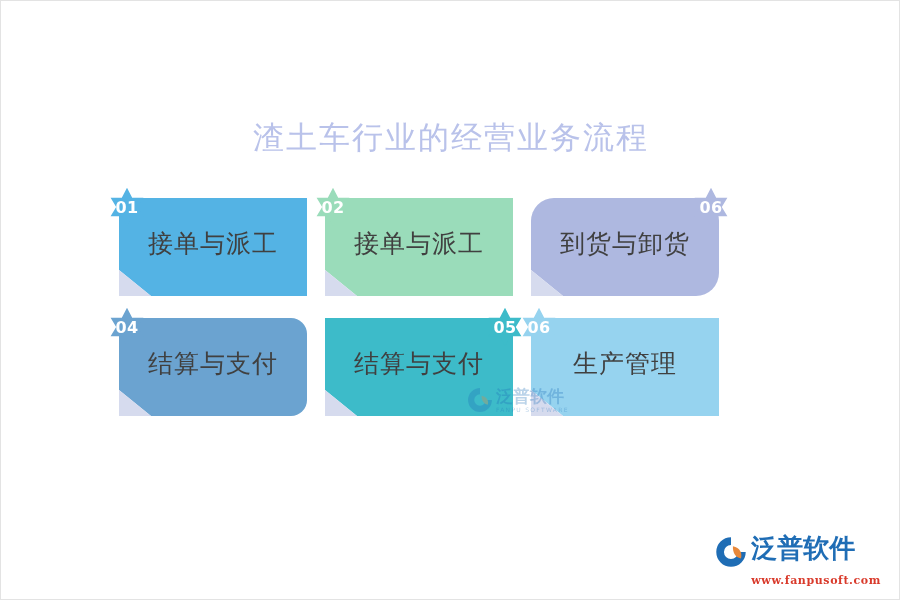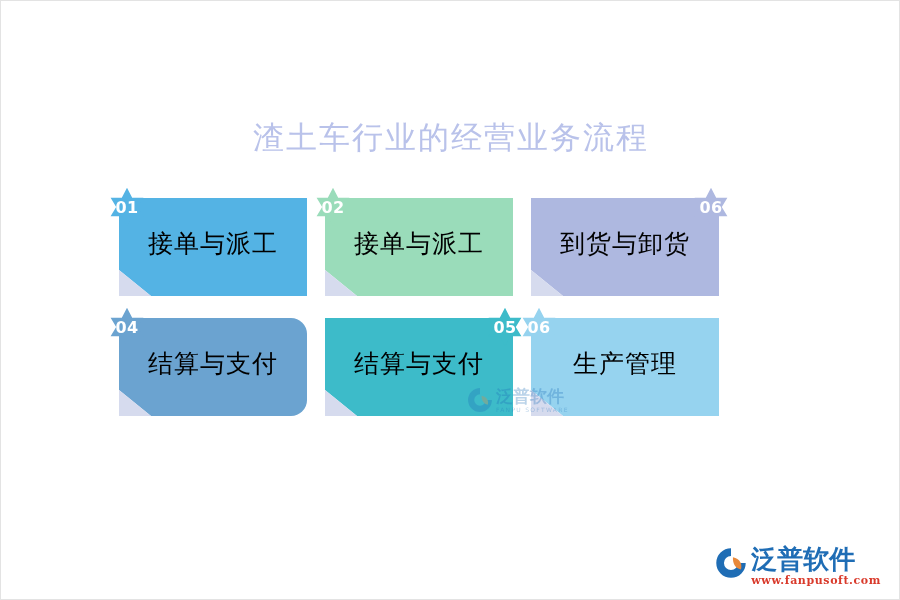--- a/index.html
+++ b/index.html
@@ -49,21 +49,21 @@
     position: absolute;
     left: 0; top: 0;
     width: 188px; height: 98px;
     display: flex;
     align-items: center;
     justify-content: center;
     
     clip-path: polygon(0 0, 100% 0, 100% 100%, 32px 100%, 0 72px);
   }
   .card-label {
-    color: #000000;
+    color: #404040;
     font-size: 25px;
     letter-spacing: 1px;
     white-space: nowrap;
     transform: translateY(-4px);
     font-family: Liberation Serif, serif;
   }
   
   .fold {
     position: absolute;
     left: 0; bottom: 0;
@@ -125,21 +125,21 @@
     align-items: flex-start;
   }
   #logo .logo-mark { width: 32px; height: 32px; flex: 0 0 32px; margin-top: 1px; }
   #logo .logo-text { margin-left: 4px; }
   #logo .logo-cn {
     font-size: 26px; font-weight: 700; color: #1f6db5;
     letter-spacing: 0px; line-height: 1;
   }
   #logo .logo-url {
     font-size: 11px; color: #d93a2b; letter-spacing: 0.6px;
-    margin-top: 2px; font-family: "DejaVu Serif", "Liberation Serif", serif;
+    margin-top: 13px; font-family: "DejaVu Serif", "Liberation Serif", serif;
     font-weight: 700;
   }
 </style>
 </head>
 <body>
 
 <div id="page" style="background: rgb(255, 255, 255);">
 
   <div id="title" style="color: rgb(185, 194, 234);">渣土车行业的经营业务流程</div>
 
@@ -165,21 +165,21 @@
       <div class="fold" style="background: rgb(214, 219, 238);"></div>
       <div class="badge left">
         <svg class="star" viewBox="0 0 100 100">
           <polygon points="50,2 63,27 91,27 77,50 91,73 63,73 50,98 37,73 9,73 23,50 9,27 37,27" fill="#9adcba"></polygon>
         </svg>
         <span class="num">02</span>
       </div>
     </div>
 
     <div class="card" style="left:412px; top:0px;">
-      <div class="card-body" style="background: rgb(174, 184, 224);">
+      <div class="card-body" style="background: rgb(174, 184, 224); border-radius: 23px;">
         <span class="card-label">到货与卸货</span>
       </div>
       <div class="fold" style="background: rgb(214, 219, 238);"></div>
       <div class="badge right">
         <svg class="star" viewBox="0 0 100 100">
           <polygon points="50,2 63,27 91,27 77,50 91,73 63,73 50,98 37,73 9,73 23,50 9,27 37,27" fill="#aeb8e0"></polygon>
         </svg>
         <span class="num">06</span>
       </div>
     </div>

